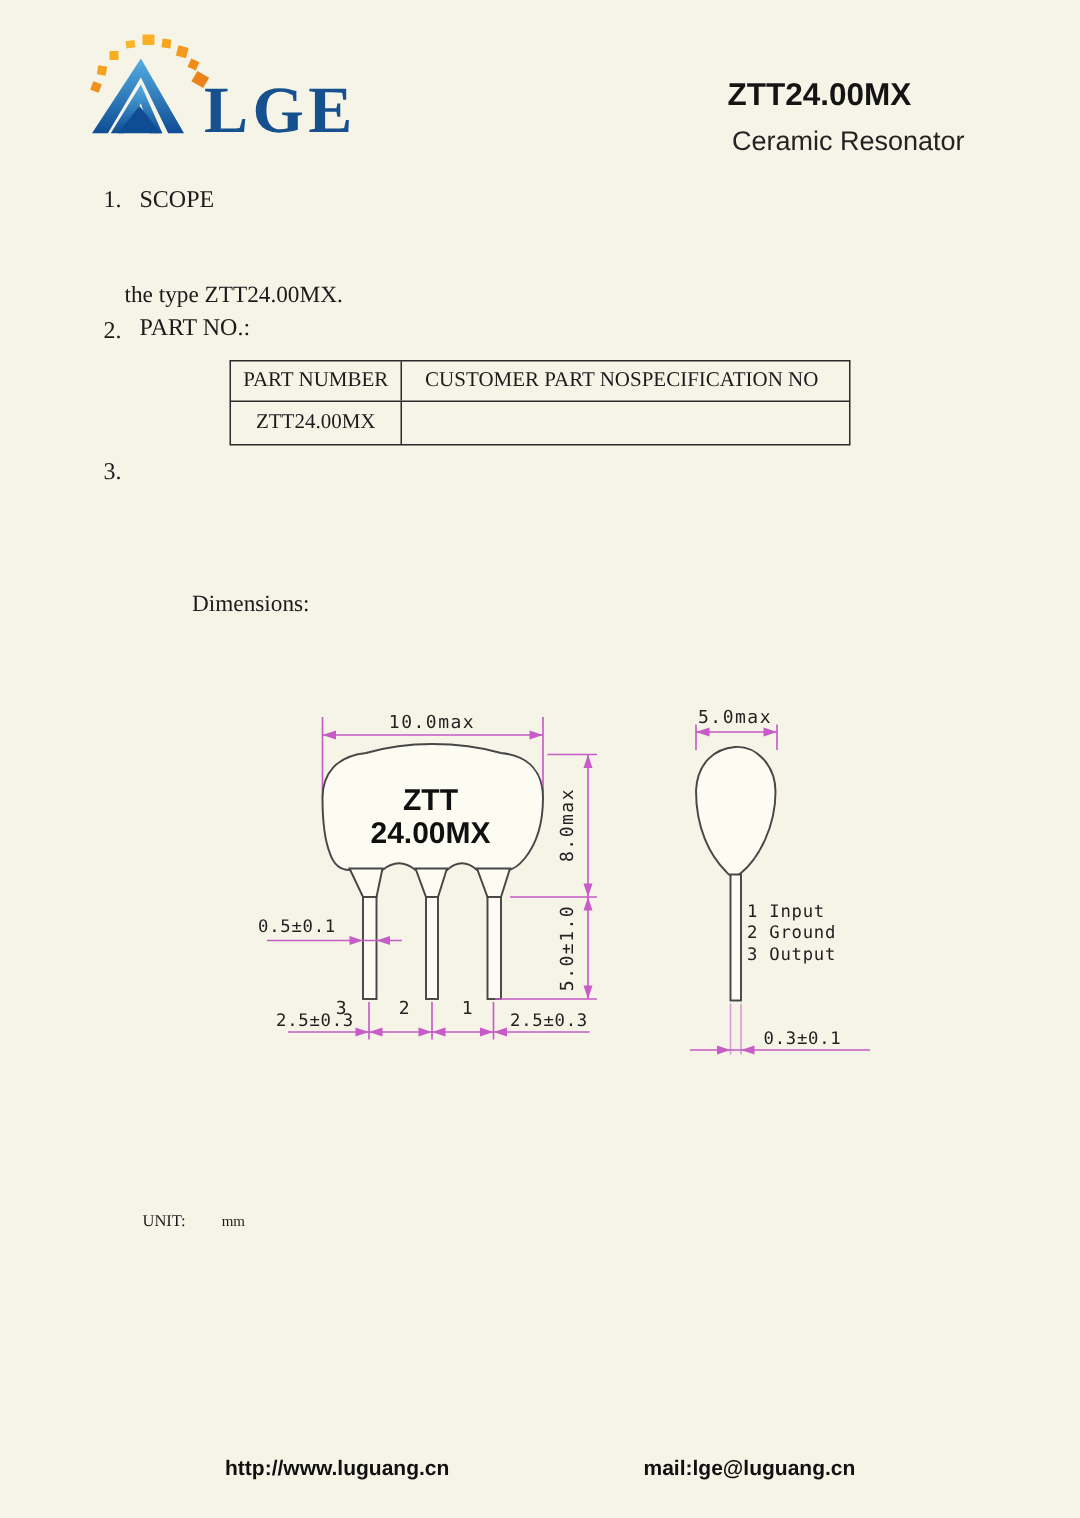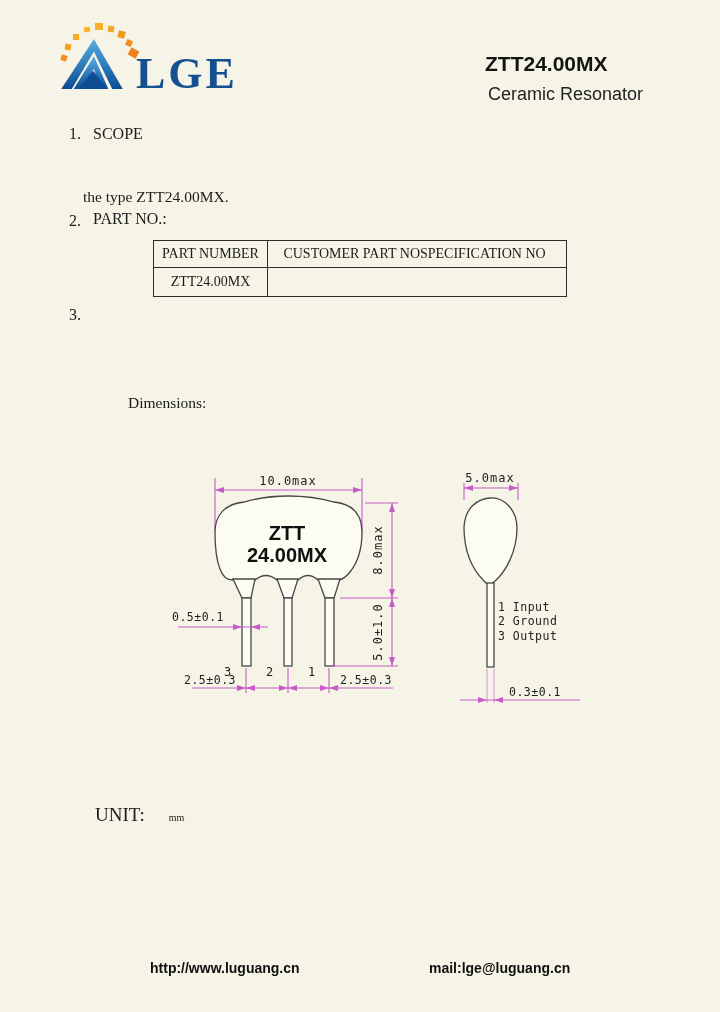--- a/index.html
+++ b/index.html
@@ -29,23 +29,23 @@
   .cell-c{width:152px;text-align:right;}
   .cell-s{flex:1;text-align:left;}
   
   .cad{font-family:"DejaVu Sans Mono",monospace;fill:#222;font-size:12px;letter-spacing:1px;}
   .cad-sm{font-family:"DejaVu Sans Mono",monospace;fill:#222;font-size:11.5px;letter-spacing:0.5px;}
   .dim{stroke:#c75bc7;stroke-width:1.1;fill:none;}
   .dimf{fill:#c75bc7;stroke:none;}
   .outl{stroke:#474747;stroke-width:1.3;fill:#fcfcf3;}
   .bodytxt{font-family:"Liberation Sans",sans-serif;font-weight:bold;font-size:20px;fill:#101010;}
   
-  .unit-l{font-size:19px;}
+  .unit-l{font-size:11px;}
   .unit-v{font-size:10px;margin-left:24px;}
-  .foot{font-family:"Liberation Sans",sans-serif;font-weight:bold;font-size:14px;color:#101010;}
+  .foot{font-family:"Liberation Sans",sans-serif;font-weight:bold;font-size:14px;color:#101010;margin-top:10px;}
 </style>
 </head>
 <body>
 
 <div class="page">
 
   <div class="abs logo-dots" style="left:0;top:0;width:150px;height:70px;">
     <span style="left:61px;top:55px;width:6px;height:6px;background:#ef8f1c;transform:rotate(20deg);"></span>
     <span style="left:65px;top:44px;width:6px;height:6px;background:#f4a21f;transform:rotate(10deg);"></span>
     <span style="left:73px;top:34px;width:6px;height:6px;background:#f6ad20;"></span>

